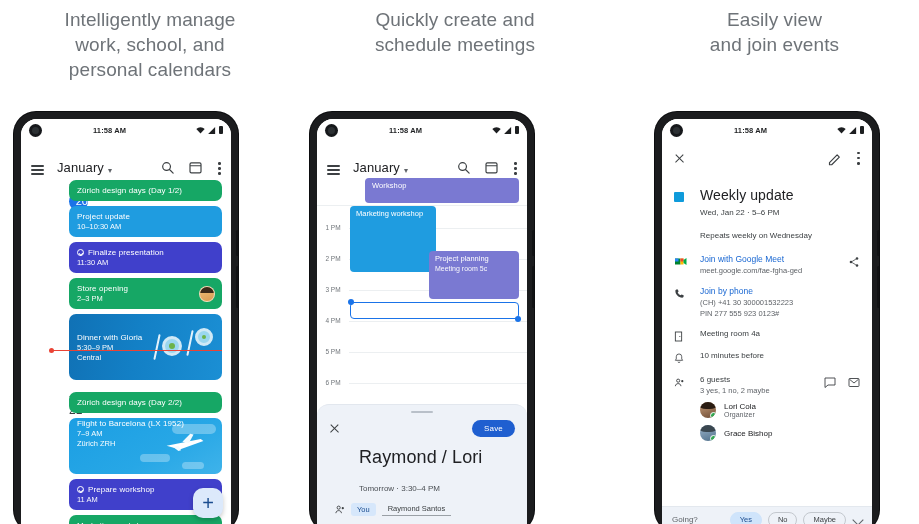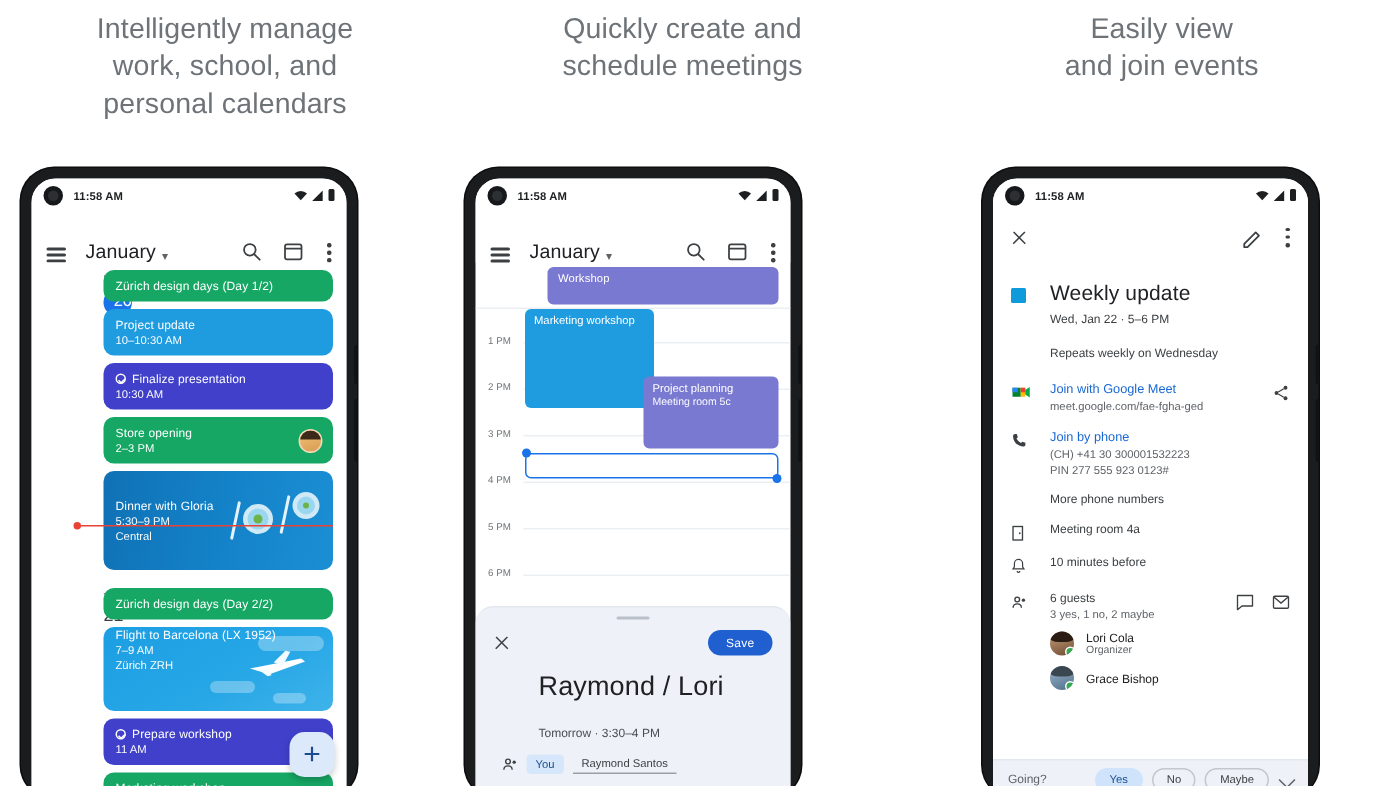--- a/index.html
+++ b/index.html
@@ -49,21 +49,21 @@
   }
   .side-btn {
     position: absolute; right: -1px; width: 3px; background:#111214; border-radius:2px;
   }
   .side-btn.b1 { top: 118px; height: 26px; }
   .side-btn.b2 { top: 154px; height: 42px; }
 
   
   .statusbar {
     height: 22px; display:flex; align-items:center; padding: 0 8px;
-    background: #fff; position: relative;
+    background: #fff; position: relative; gap: 44px;
   }
   .punch {
     width: 13px; height: 13px; border-radius: 50%;
     background: #16181b; position: relative; flex: 0 0 auto;
   }
   .punch::after {
     content:""; position:absolute; left:3px; top:3px; width:7px; height:7px;
     border-radius:50%; background:#2c3033;
   }
   .clock { font-size: 7.5px; color:#1d1f21; margin-left: 7px; font-weight:600; letter-spacing:.1px;}
@@ -304,21 +304,21 @@
               </div>
               <div class="event ev-blue">
                 <div class="ev-title">Project update</div>
                 <div class="ev-sub">10–10:30 AM</div>
               </div>
               <div class="event ev-purple ev-task">
                 <div class="ev-title">
                     <span class="task-ring"></span>
                     <span>Finalize presentation</span>
                   </div>
-                <div class="ev-sub">10:30 AM</div>
+                <div class="ev-sub">11:30 AM</div>
               </div>
               <div class="event ev-green">
                 <div class="ev-title">Store opening</div>
                 <div class="ev-sub">2–3 PM</div>
                 <div class="avatar-chip">
                     <div class="hair"></div>
                   </div>
               </div>
               <div class="event ev-dinner">
                 <div class="cutlery c1"></div>
@@ -594,26 +594,20 @@
                   <path d="M6 3c-1.6 0-3 1.4-3 3 0 8.3 6.7 15 15 15 1.6 0 3-1.4 3-3v-2.4l-4.6-1.6-2 2a13.6 13.6 0 0 1-6.4-6.4l2-2L8.4 3Z" fill="#3c4043"></path>
                 </svg>
             </div>
             <div class="d-main">
               <div class="d-link">Join by phone</div>
               <div class="d-sub">(CH) +41 30 300001532223</div>
               <div class="d-sub">PIN 277 555 923 0123#</div>
             </div>
           </div>
 
-          <div class="d-row" style="padding-top:10px">
-            <div class="d-icon"></div>
-            <div class="d-main">
-                <div class="d-more">More phone numbers</div>
-              </div>
-          </div>
 
           <div class="d-row" style="padding-top:11px">
             <div class="d-icon">
               <svg width="9" height="11" viewBox="0 0 20 24">
                   <rect x="3" y="2" width="14" height="20" fill="none" stroke="#3c4043" stroke-width="2"></rect>
                   <circle cx="13" cy="12" r="1.3" fill="#3c4043"></circle>
                 </svg>
             </div>
             <div class="d-main">
                 <div class="d-plain">Meeting room 4a</div>

